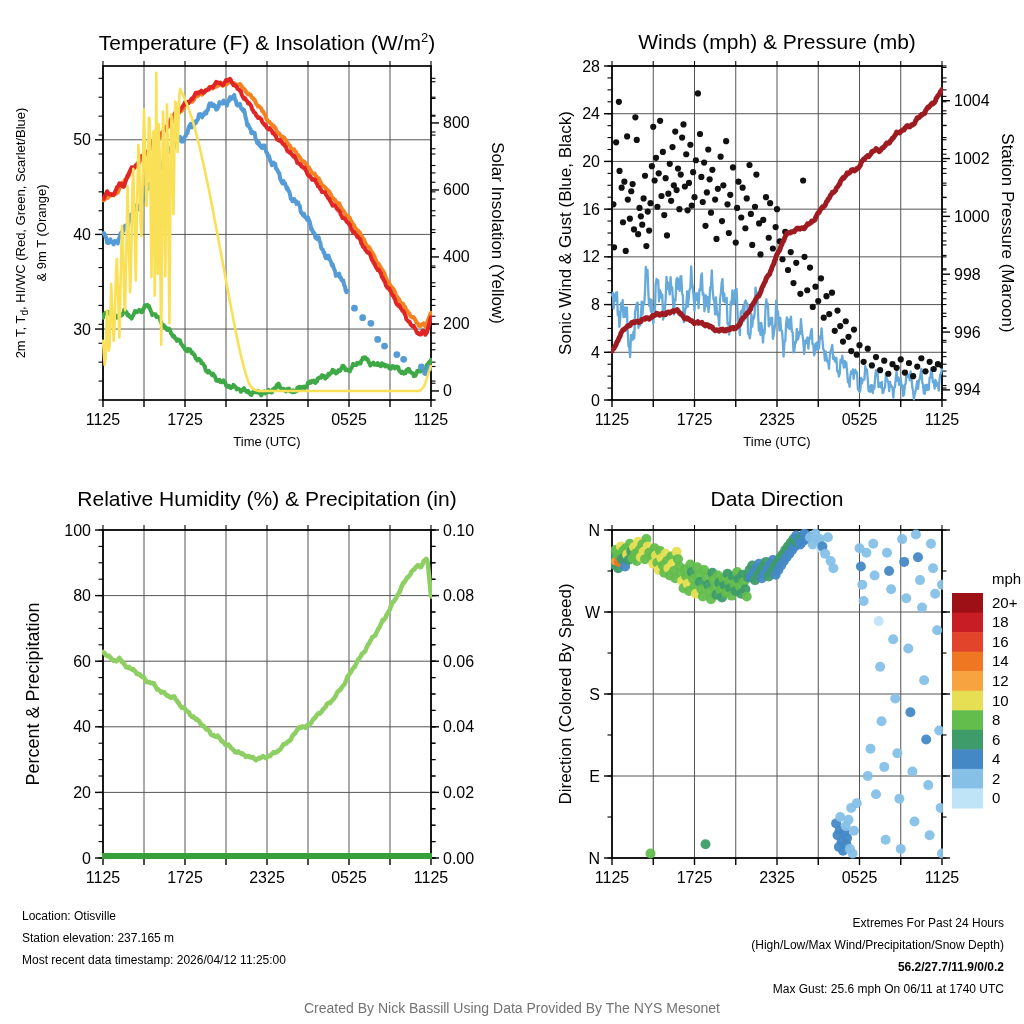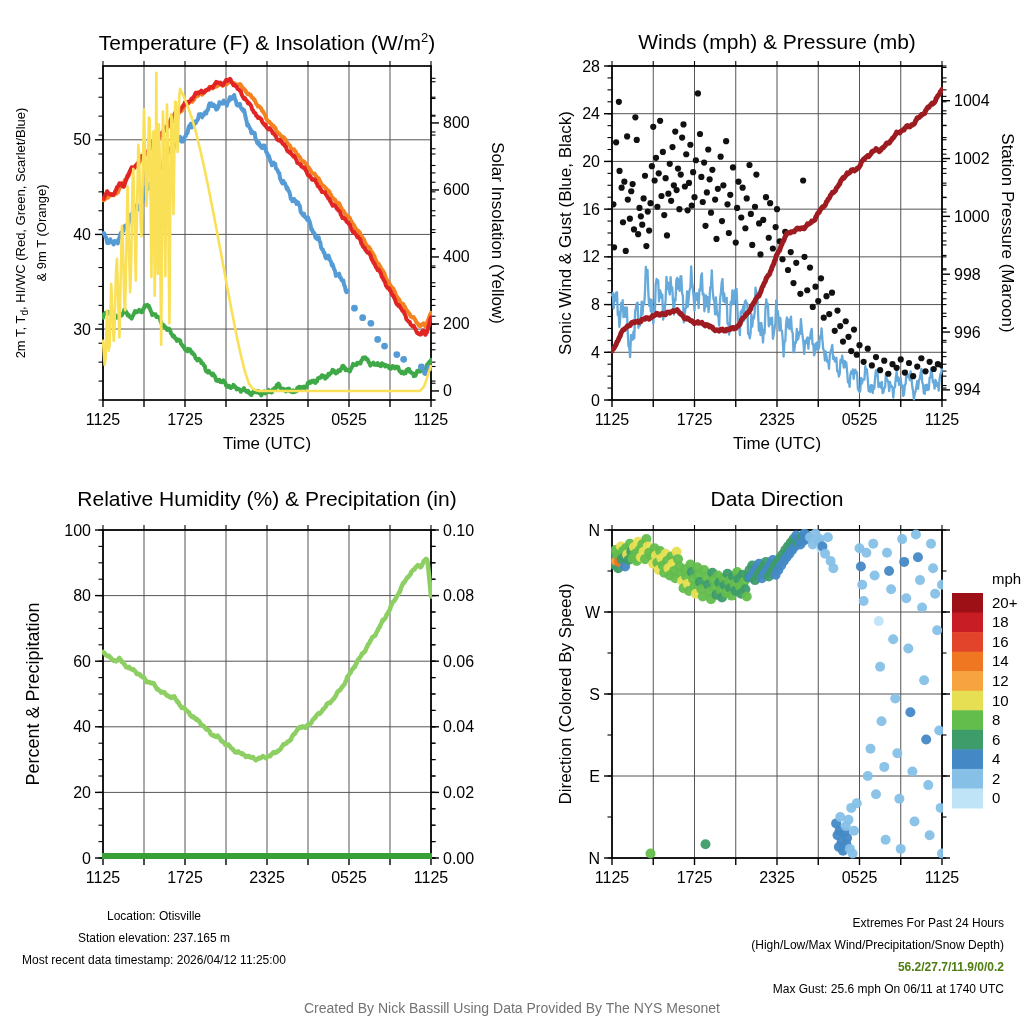--- a/index.html
+++ b/index.html
@@ -1,21 +1,21 @@
 <!DOCTYPE html>
 <html><head>
 <meta charset="utf-8">
 <style>
   html,body{margin:0;padding:0;background:#fff;}
   #page{position:relative;width:1024px;height:1024px;background:#fff;overflow:hidden;
         font-family:"Liberation Sans",sans-serif;color:#000;}
   #charts{position:absolute;left:0;top:0;}
-  .abs{position:absolute;white-space:nowrap;text-align:center;}
+  .abs{position:absolute;white-space:nowrap;}
   .title{font-size:21px;transform:translateX(-50%);}
-  .xlabel{font-size:17px;transform:translateX(-50%);}
+  .xlabel{font-size:13px;transform:translateX(-50%);}
   .rot-l{transform:translate(-50%,-50%) rotate(-90deg);font-size:17px;text-align:center;}
   .rot-r{transform:translate(-50%,-50%) rotate(90deg);font-size:17px;text-align:center;}
   .rot-sm{font-size:13px;line-height:16px;}
   .big{font-size:18px;}
   sup{font-size:13px;} sub{font-size:10px;}
   .foot{font-size:12px;line-height:22px;}
   .right-block{text-align:right;}
   .red-line{font-weight:bold;}
   .credit{font-size:14px;transform:translateX(-50%);}
   .cbar-title{font-size:15px;}
@@ -946,17 +946,17 @@
   <div class="abs cbar-title" style="left:992px;top:570px;">mph</div>
 
   <div class="abs foot" style="left:22px;top:905px;">
     <div>Location: Otisville</div>
     <div>Station elevation: 237.165 m</div>
     <div>Most recent data timestamp: 2026/04/12 11:25:00</div>
   </div>
   <div class="abs foot right-block" style="right:20px;top:912px;">
     <div>Extremes For Past 24 Hours</div>
     <div>(High/Low/Max Wind/Precipitation/Snow Depth)</div>
-    <div class="red-line" id="extremes-values" style="color: #4d7c0f;">56.2/27.7/11.9/0/0.2</div>
+    <div class="red-line" id="extremes-values" style="color: #000000;">56.2/27.7/11.9/0/0.2</div>
     <div>Max Gust: 25.6 mph On 06/11 at 1740 UTC</div>
   </div>
   <div class="abs credit" id="credit-line" style="left: 512px; top: 1000px; color: #737373;">Created By Nick Bassill Using Data Provided By The NYS Mesonet</div>
 </div>
 
 </body></html>

